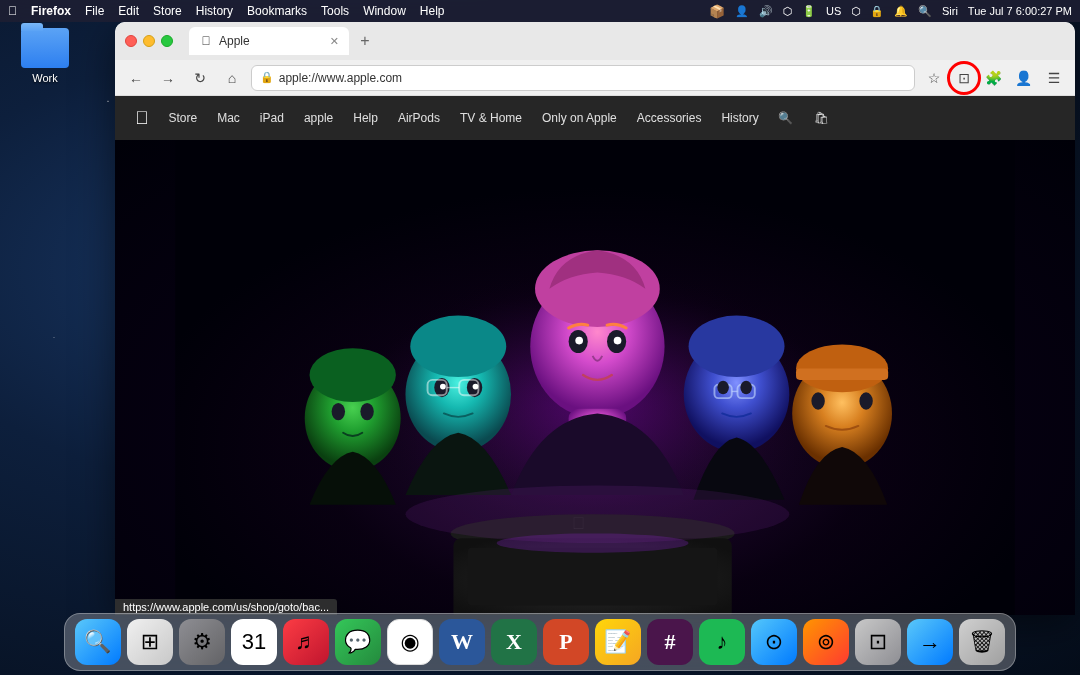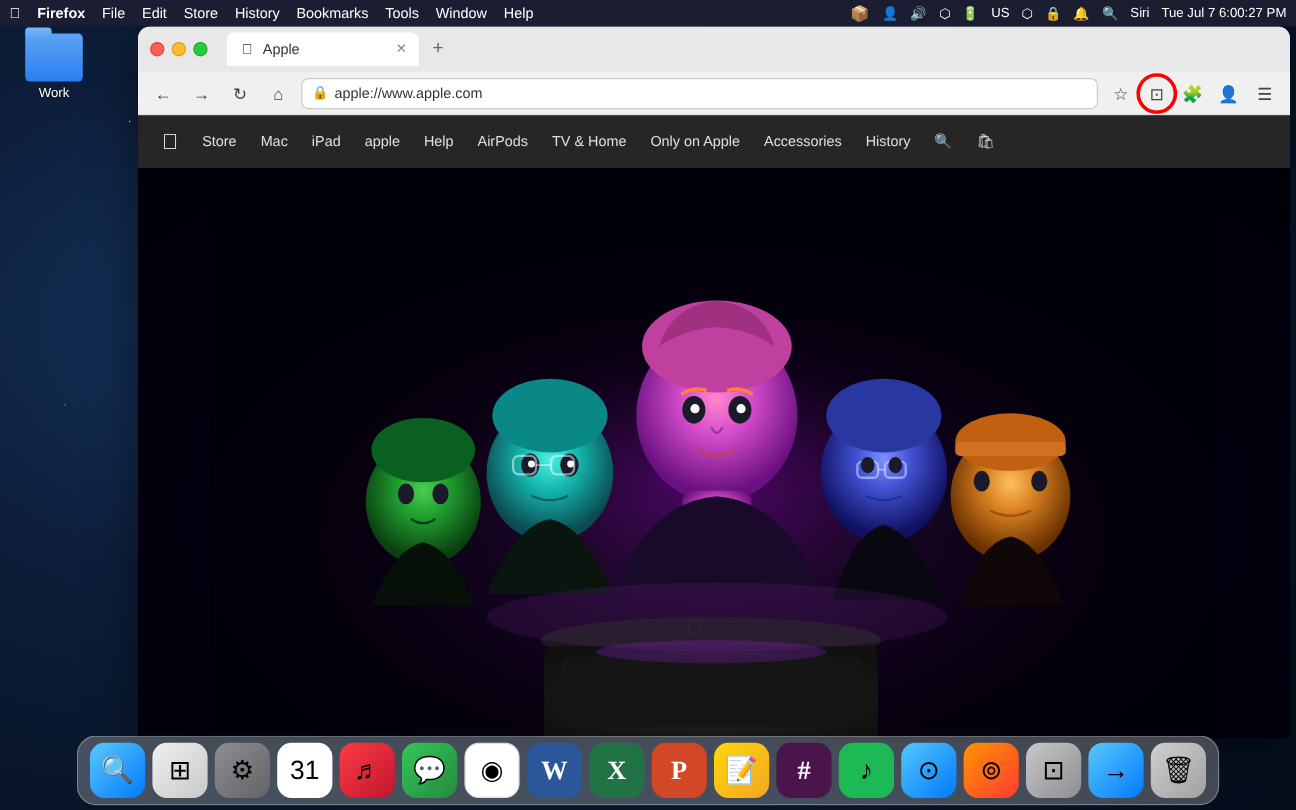--- a/index.html
+++ b/index.html
@@ -627,20 +627,21 @@
           <rect x="15" y="70" width="260" height="60" rx="4" fill="#151515"></rect>
 
           <text x="130" y="50" text-anchor="middle" font-size="18" fill="#2a2a2a"></text>
 
           <ellipse cx="145" cy="65" rx="100" ry="10" fill="#8020c0" opacity="0.3"></ellipse>
         </g>
 
         <ellipse cx="440" cy="390" rx="200" ry="30" fill="#9030b0" opacity="0.15"></ellipse>
       </svg>
 
+      <div class="url-tooltip">https://www.apple.com/us/shop/goto/bac...</div>
     </div>
   </div>
 
   <div class="dock" id="dock-container">
   <div class="dock-icon dock-finder" title="Finder">
         <span style="font-size: 22px; line-height: 1;">🔍</span>
       </div>
       <div class="dock-icon dock-launchpad" title="Launchpad">
         <span style="font-size: 22px; line-height: 1;">⊞</span>
       </div>

